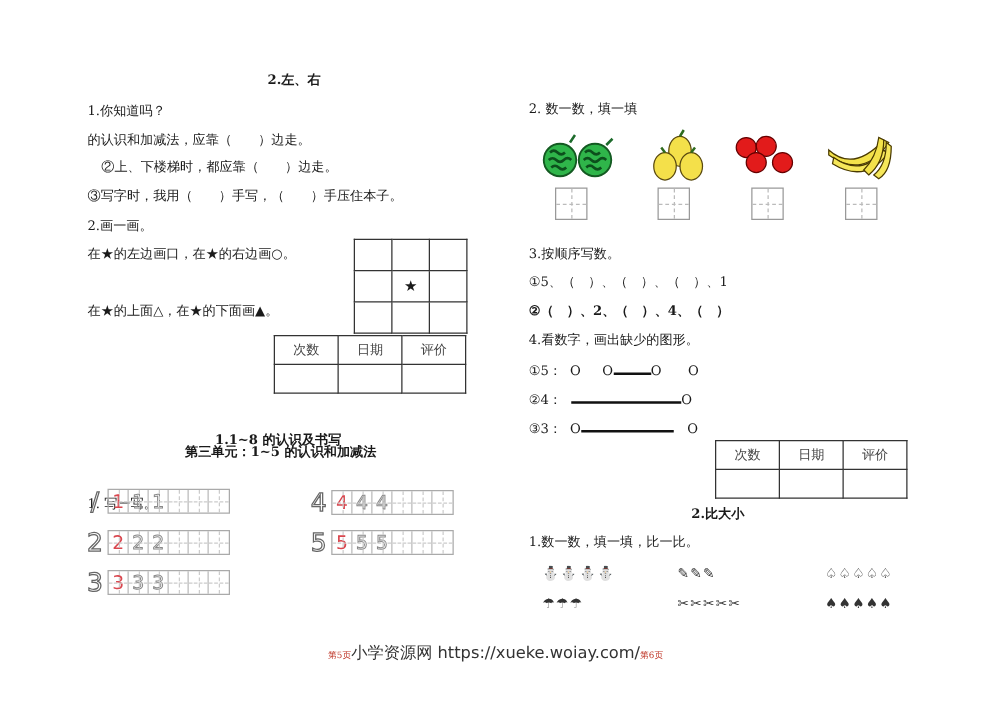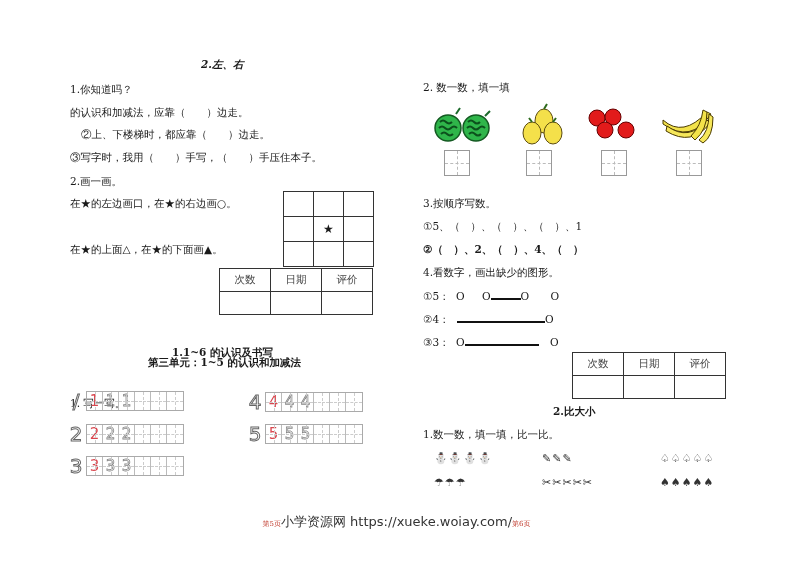--- a/index.html
+++ b/index.html
@@ -31,21 +31,21 @@
   .ansbox::after { content:""; position:absolute; top:0; bottom:0; left:50%; border-left:1px dashed #bbb; }
   .blank { display:inline-block; border-bottom:2px solid #111; height:9px; vertical-align:baseline; }
   .sym { font-family:"DejaVu Sans", sans-serif; font-size:11px; letter-spacing:1px; color:#333; }
   .footer { position:absolute; left:0; width:793px; top:513px; text-align:center;
             font-family:"DejaVu Sans", sans-serif; font-size:13px; color:#333; }
   .footer .pg { color:#c0392b; font-size:7px; font-family:"DejaVu Serif", serif; }
 </style>
 </head>
 <body>
 
-<div class="abs h" style="left:201px;top:58px;font-style:italic;">2.左、右</div>
+<div class="abs h" style="left:214px;top:58px;">2.左、右</div>
 <div class="abs t" style="left:70px;top:83px;">1.你知道吗？</div>
 <div class="abs t" style="left:70px;top:106px;">的认识和加减法，应靠（　　）边走。</div>
 <div class="abs t" style="left:81px;top:128px;">②上、下楼梯时，都应靠（　　）边走。</div>
 <div class="abs t" style="left:70px;top:151px;">③写字时，我用（　　）手写，（　　）手压住本子。</div>
 
 <div class="abs t" style="left:70px;top:175px;">2.画一画。</div>
 <div class="abs t" style="left:70px;top:197px;">在★的左边画口，在★的右边画○。</div>
 <div class="abs t" style="left:70px;top:243px;">在★的上面△，在★的下面画▲。</div>
 
 <table class="grid3" style="left:283px;top:191px;">
@@ -77,21 +77,21 @@
   </tr>
   <tr class="bd">
     <td></td>
     <td></td>
     <td></td>
   </tr>
 </tbody>
   </table>
 
 <div class="abs h" style="left:148px;top:322px;margin-top:34px;">第三单元：1~5 的认识和加减法</div>
-<div class="abs h" style="left:172px;top:346px;">1.1~6 的认识及书写</div>
+<div class="abs h" style="left:172px;top:346px;">1.1~8 的认识及书写</div>
 <div class="abs t" style="left:70px;top:369px;margin-top:28px;">1. 写一写。</div>
 
 <div class="wrow" style="left:68px;top:392px;">
   <span class="outline-digit">/</span>
   <div class="boxes">
     <div class="box red">1</div>
     <div class="box dash">1</div>
     <div class="box dash">1</div>
     <div class="box"></div>
     <div class="box"></div>

